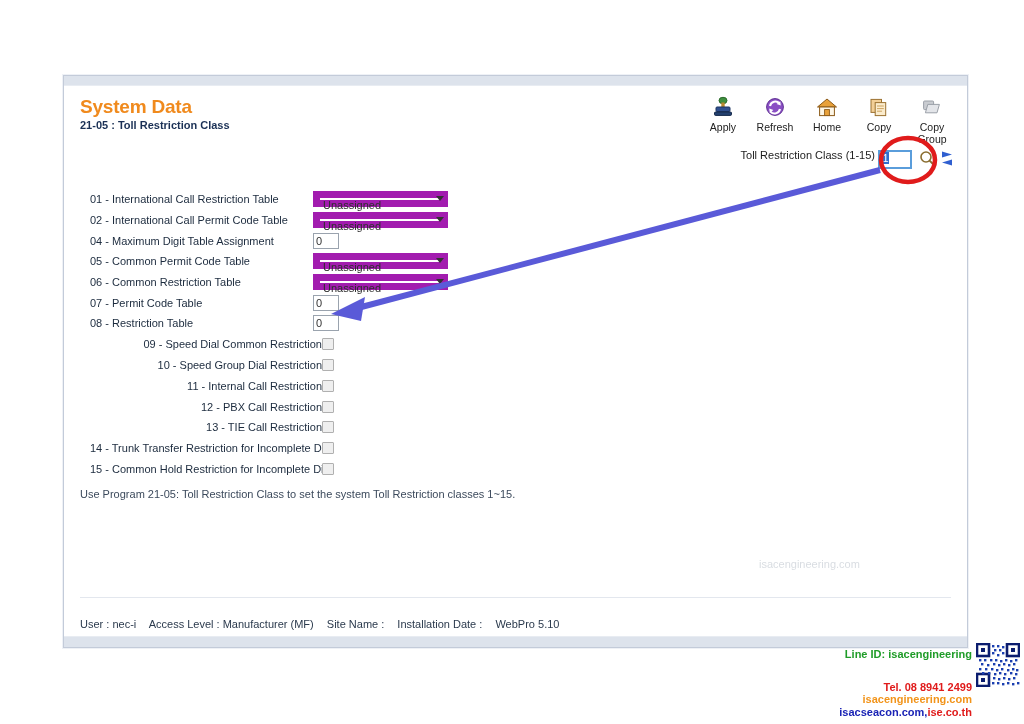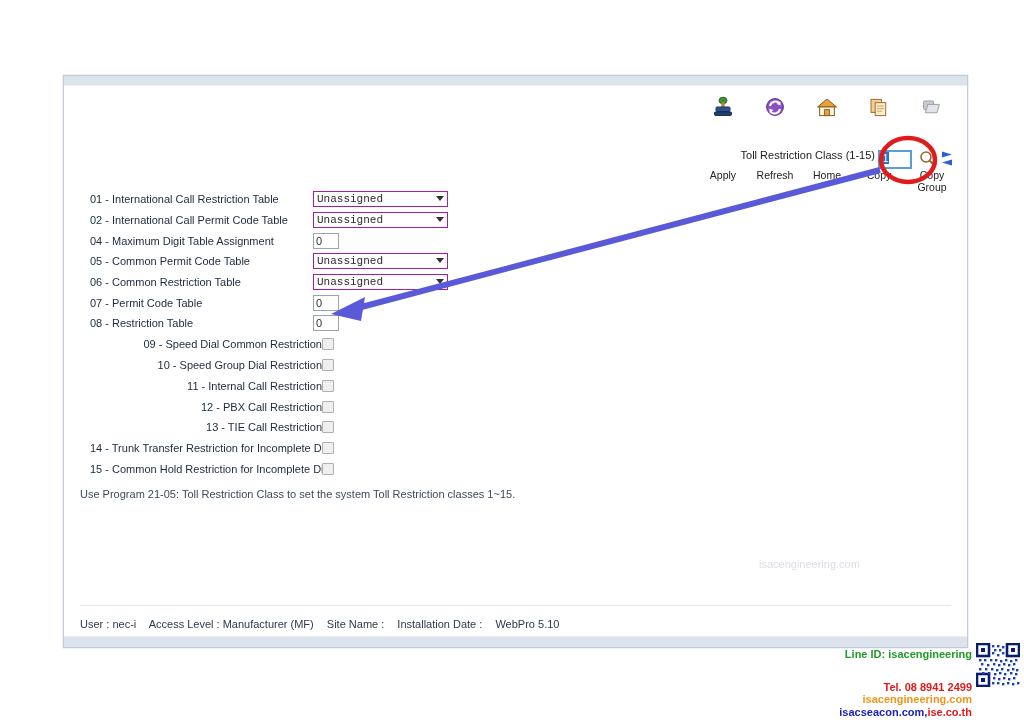--- a/index.html
+++ b/index.html
@@ -55,21 +55,20 @@
 
   
   .toolbar {
     position: absolute; right: 13px; top: 8px;
     display: flex; align-items: flex-start; gap: 10px;
   }
   .tb-item {
     width: 42px;
     display: flex; flex-direction: column; align-items: center;
     cursor: pointer;
-    gap: 48px;
   }
   .tb-item .glyph { height: 27px; display: flex; align-items: center; justify-content: center; }
   .tb-item .tb-label {
     font-size: 10.5px; color: #222; line-height: 11.5px;
     text-align: center; margin-top: 1px; white-space: nowrap;
   }
   .tb-item.wide { width: 44px; }
   .tb-item.wide .tb-label { white-space: normal; }
 
   
@@ -107,24 +106,24 @@
   }
   .frow .flabel {
     width: 223px;
     font-size: 11px; color: #1b2a3d;
     white-space: nowrap;
   }
   .frow .fctrl { width: 140px; display: flex; align-items: center; }
   .dd-wrap { position: relative; width: 135px; height: 16px; }
   .dd-fake {
     width: 135px; height: 16px;
-    border: 1px solid #a21caf; background: #fff;
+    border: 7px solid #a21caf; background: #fff;
     font-size: 11px; color: #2d2d2d;
     line-height: 14px; padding-left: 3px;
-    position: relative; cursor: default; font-family: Liberation Mono, monospace;
+    position: relative; cursor: default;
   }
   .dd-arrow {
     position: absolute; right: 4px; top: 5px;
     width: 0; height: 0;
     border-left: 4px solid transparent;
     border-right: 4px solid transparent;
     border-top: 5px solid #333;
   }
   .numbox {
     width: 26px; height: 16px;
@@ -149,21 +148,21 @@
   }
 
   .watermark {
     position: absolute; left: 695px; top: 472px;
     font-size: 11px; color: #d9dde2;
     white-space: nowrap;
   }
 
   .statusbar {
     position: absolute; left: 16px; right: 16px; bottom: 6px;
-    padding-top: 12px;
+    padding-top: 20px;
     border-top: 1px solid #e3e7ee;
     font-size: 11px; color: #2b3a4d;
     white-space: nowrap;
   }
   .statusbar span { margin-right: 10px; }
 
   
   .anno-svg {
     position: absolute; left: 0; top: 0;
     width: 1024px; height: 724px;
@@ -193,20 +192,24 @@
 <body>
 
 <div id="root">
 
   <div class="panel">
     <div class="panel-topstrip"></div>
     <div class="panel-botstrip"></div>
 
     <div class="panel-inner">
 
+      <div class="title-block">
+        <div class="app-title">System Data</div>
+        <div class="app-subtitle">21-05 : Toll Restriction Class</div>
+      </div>
 
       <div class="toolbar">
 
         <div class="tb-item">
           <span class="glyph">
             <svg width="22" height="24" viewBox="0 0 22 24">
               <ellipse cx="11" cy="4.5" rx="4" ry="3.2" fill="#3f8f3f" stroke="#2b6b2b" stroke-width="1"></ellipse>
               <rect x="9.3" y="6.5" width="3.4" height="5" fill="#b8892f"></rect>
               <rect x="4" y="11" width="14" height="4.5" rx="1" fill="#2f4f8f" stroke="#1d3563" stroke-width="1"></rect>
               <rect x="2.5" y="16" width="17" height="3.4" rx="1" fill="#23406f" stroke="#16294a" stroke-width="1"></rect>

